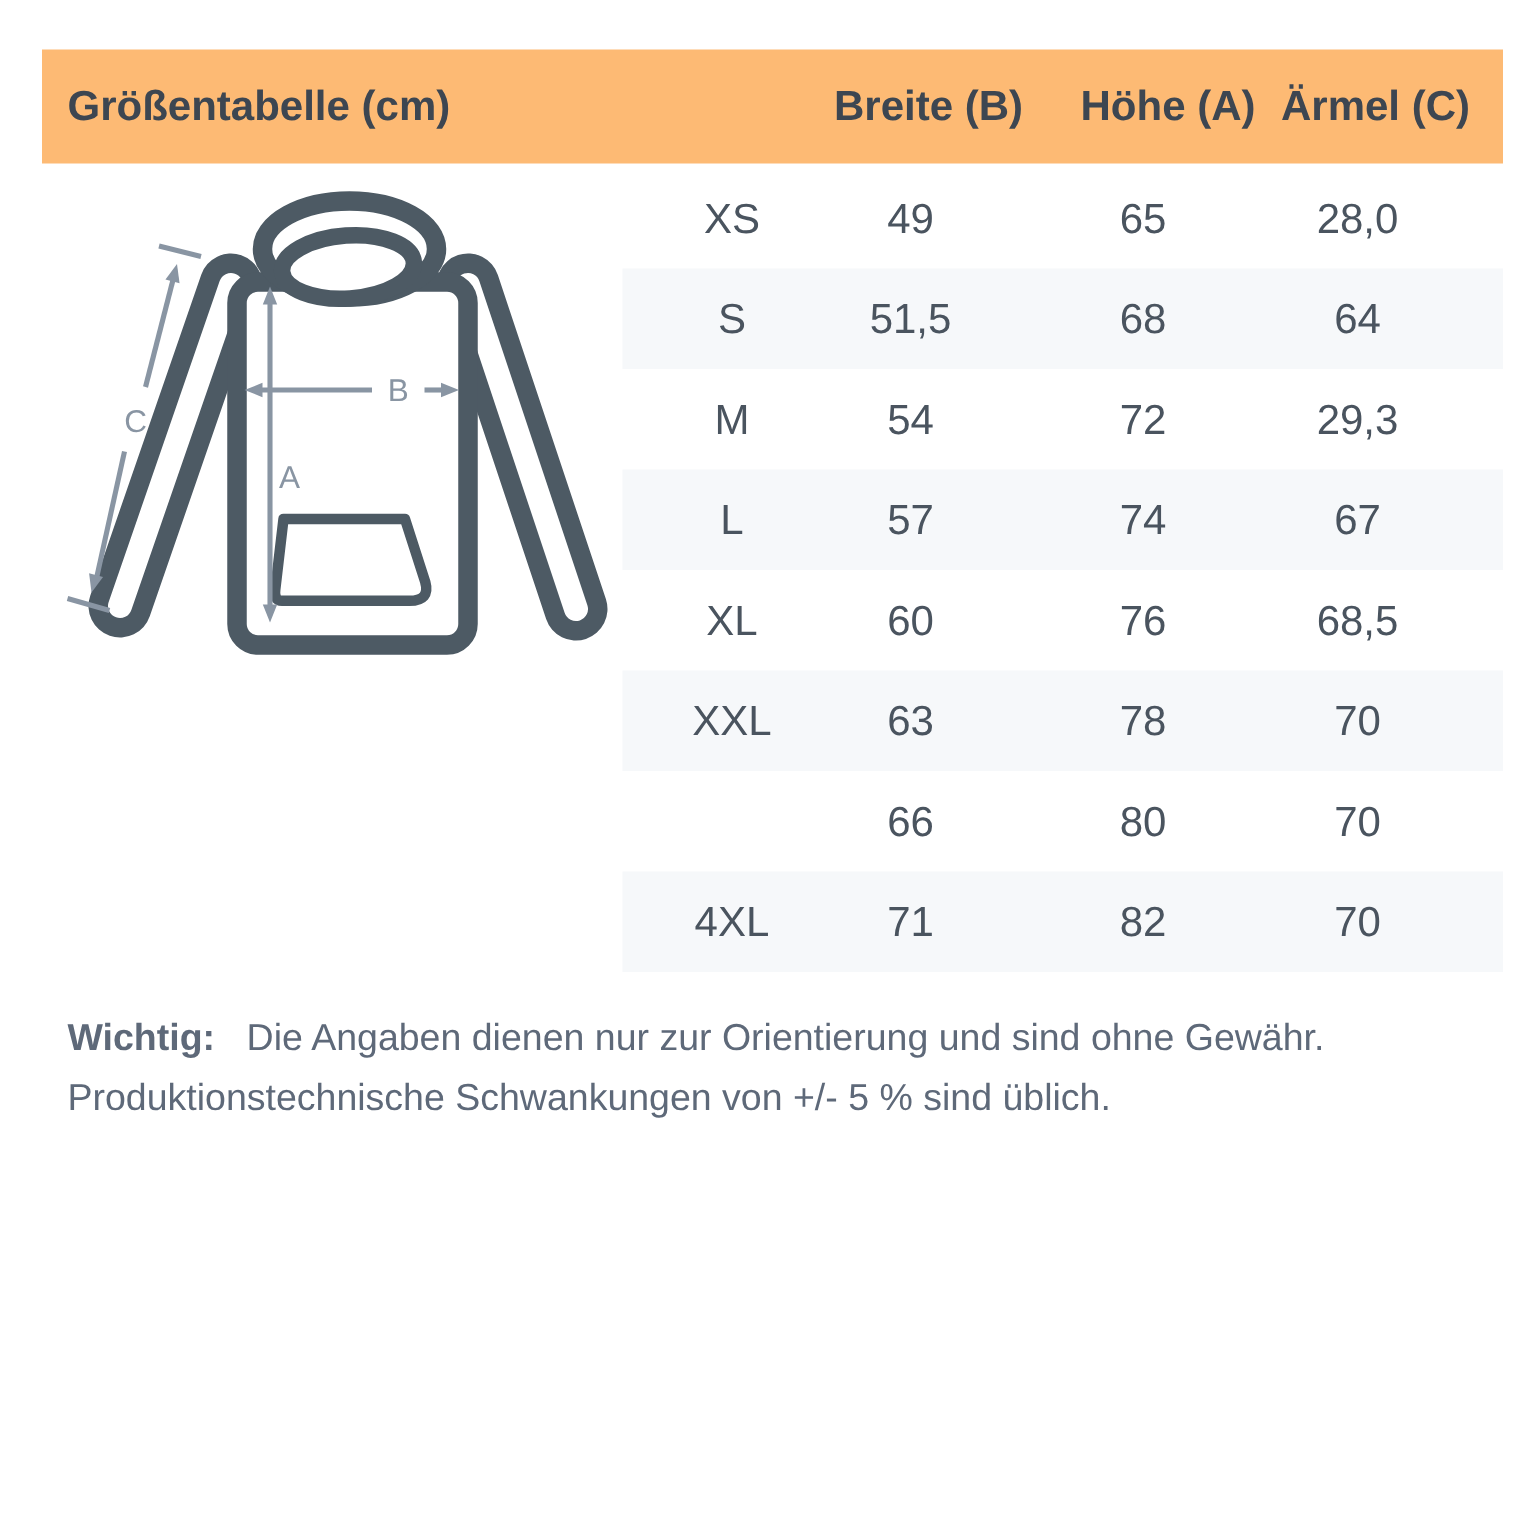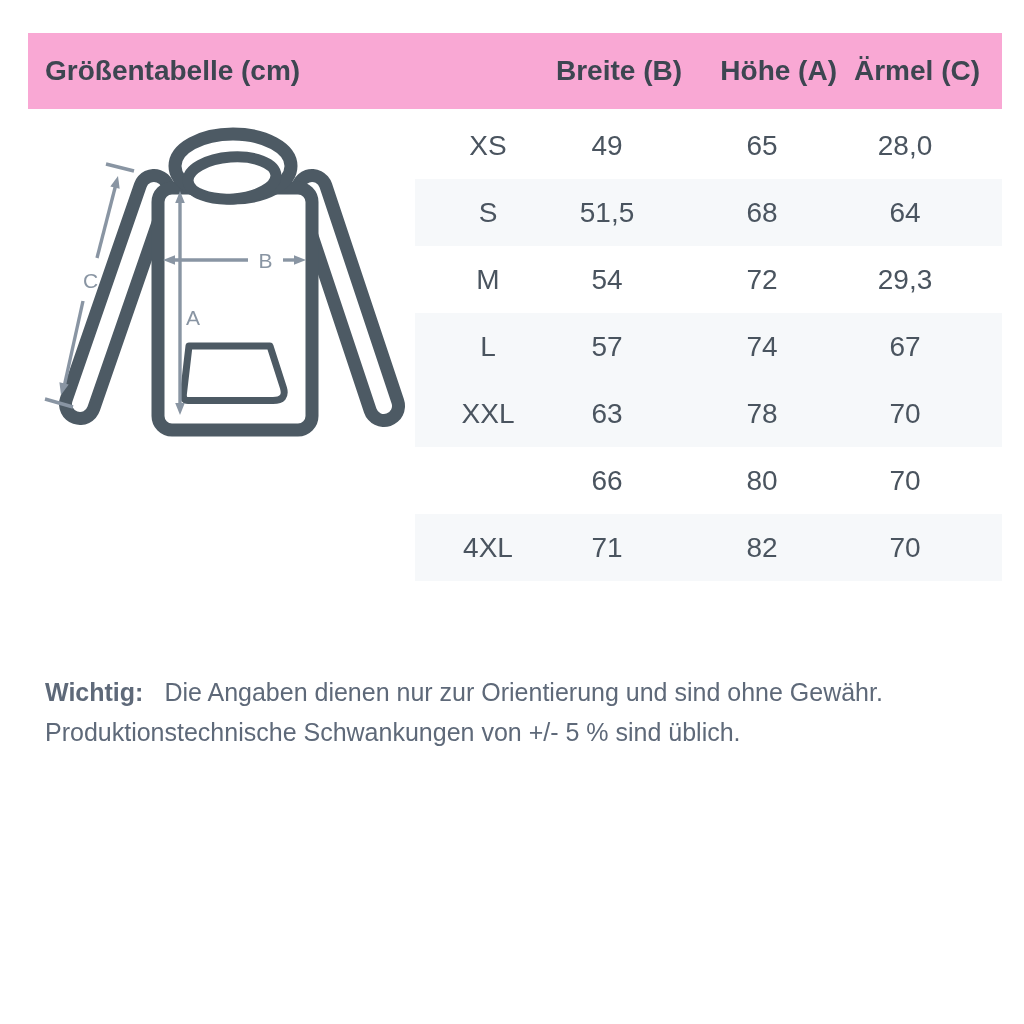--- a/index.html
+++ b/index.html
@@ -6,21 +6,21 @@
   .canvas{
     position:relative;
     width:1024px;height:1024px;
     background:#ffffff;
     font-family:"Liberation Sans", sans-serif;
     overflow:hidden;
   }
   
   .header-band{
     position:absolute;left:28px;top:33px;width:974px;height:76px;
-    background:#f9a8d4;
+    background:#fdba74;
   }
   .page-title{
     position:absolute;left:17px;top:0;height:76px;line-height:76px;
     font-size:28px;font-weight:700;color:#3d4651;white-space:nowrap;
   }
   .col-head{
     position:absolute;top:0;height:76px;line-height:76px;width:150px;
     text-align:right;font-size:28px;font-weight:700;color:#3d4651;white-space:nowrap;
   }
   .col-head.c1{left:504px;}
@@ -123,20 +123,26 @@
         <span class="cell breite">54</span>
         <span class="cell hoehe">72</span>
         <span class="cell aermel">29,3</span>
       </div>
       <div class="trow alt">
         <span class="cell size">L</span>
         <span class="cell breite">57</span>
         <span class="cell hoehe">74</span>
         <span class="cell aermel">67</span>
       </div>
+      <div class="trow">
+        <span class="cell size">XL</span>
+        <span class="cell breite">60</span>
+        <span class="cell hoehe">76</span>
+        <span class="cell aermel">68,5</span>
+      </div>
       <div class="trow alt">
         <span class="cell size">XXL</span>
         <span class="cell breite">63</span>
         <span class="cell hoehe">78</span>
         <span class="cell aermel">70</span>
       </div>
       <div class="trow">
         <span class="cell breite">66</span>
         <span class="cell hoehe">80</span>
         <span class="cell aermel">70</span>

